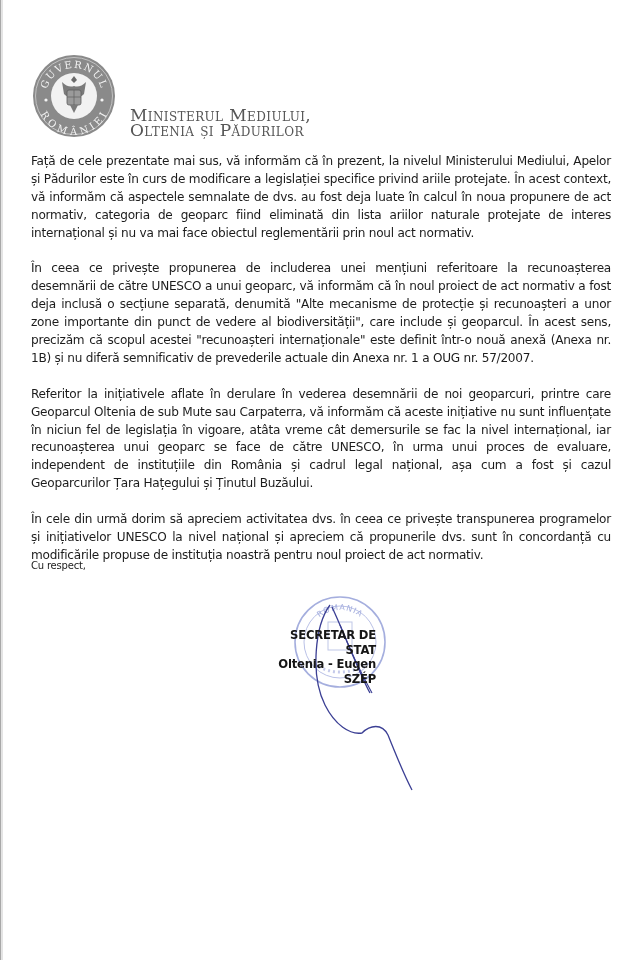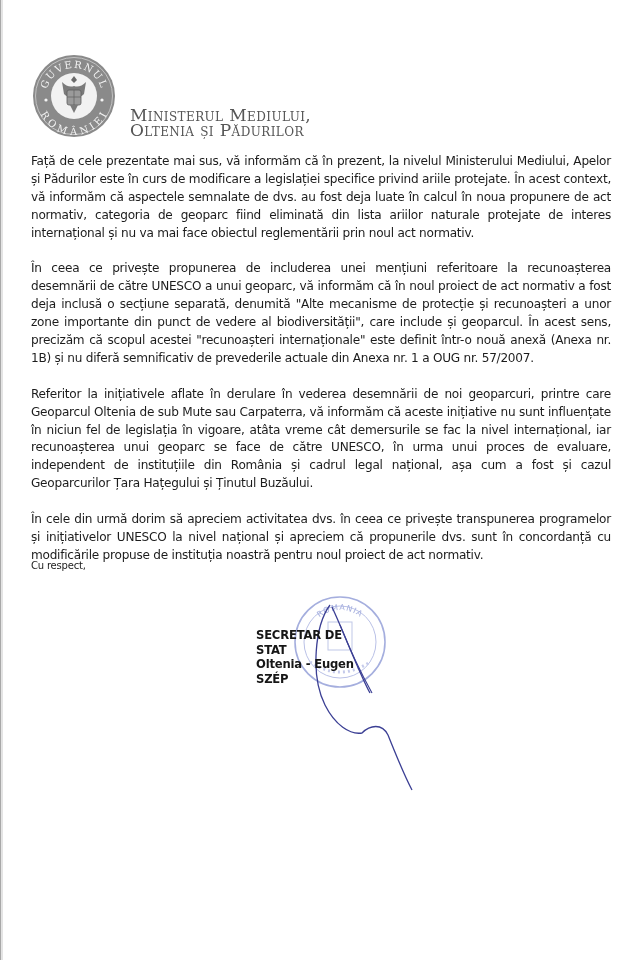--- a/index.html
+++ b/index.html
@@ -27,21 +27,21 @@
     position: absolute; left: 31px; top: 153px; width: 580px;
     font-size: 12.1px; line-height: 17.9px;
     text-align: justify; letter-spacing: -0.25px;
   }
   .body-text p { margin: 0 0 17.9px 0; }
   .closing { position: absolute; left: 31px; top: 560px; font-size: 10px; letter-spacing: -0.2px; }
   .stamp { position: absolute; left: 290px; top: 592px; width: 100px; height: 100px; opacity: 0.8; }
   .signature { position: absolute; left: 270px; top: 585px; width: 200px; height: 220px; }
   .signatory {
     position: absolute; left: 256px; top: 628px; width: 120px;
-    text-align: left; font-weight: bold; font-size: 11.6px; line-height: 14.5px;
+    text-align: right; font-weight: bold; font-size: 11.6px; line-height: 14.5px;
     letter-spacing: -0.2px; color: #161616;
   }
 </style>
 </head>
 <body>
 
 <div class="edge-left"></div>
 
 <div class="letterhead">
   <svg class="seal" viewBox="0 0 84 84">

